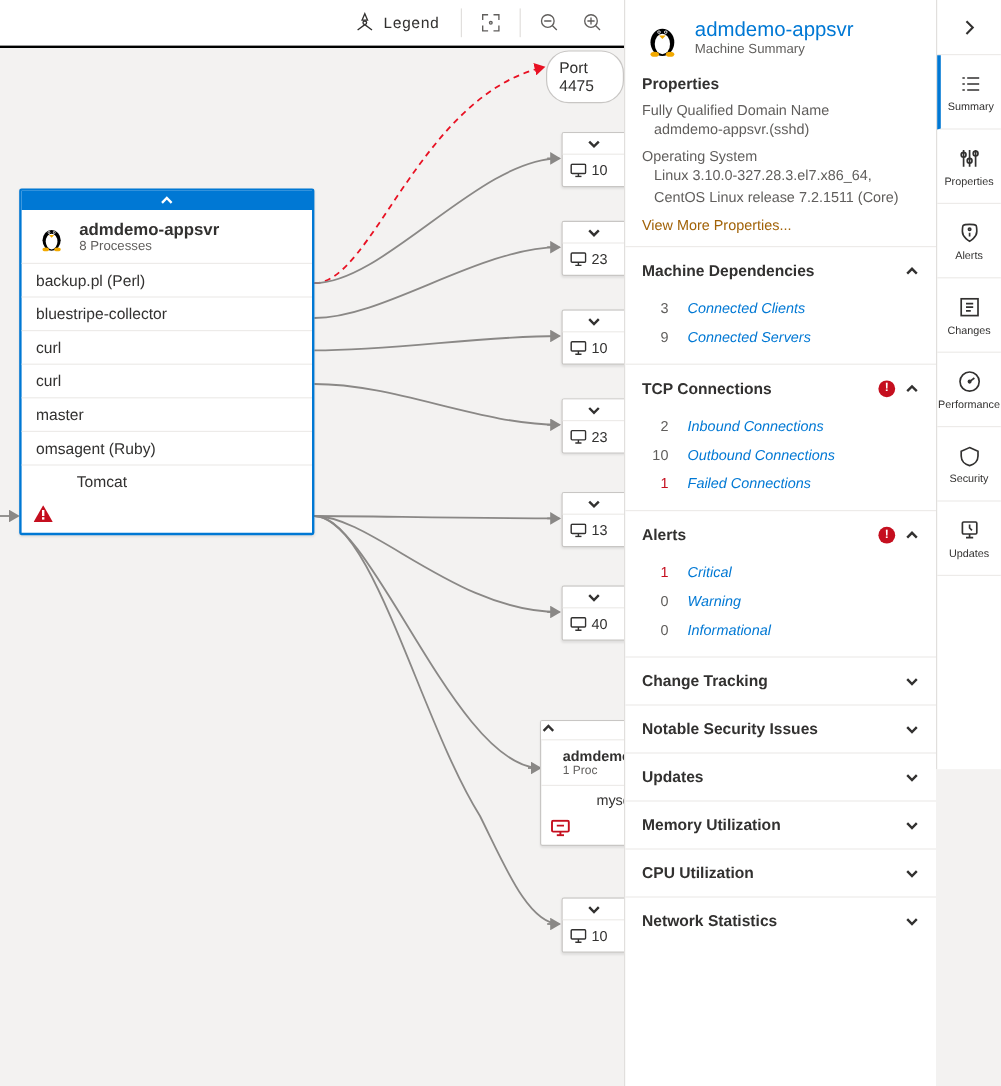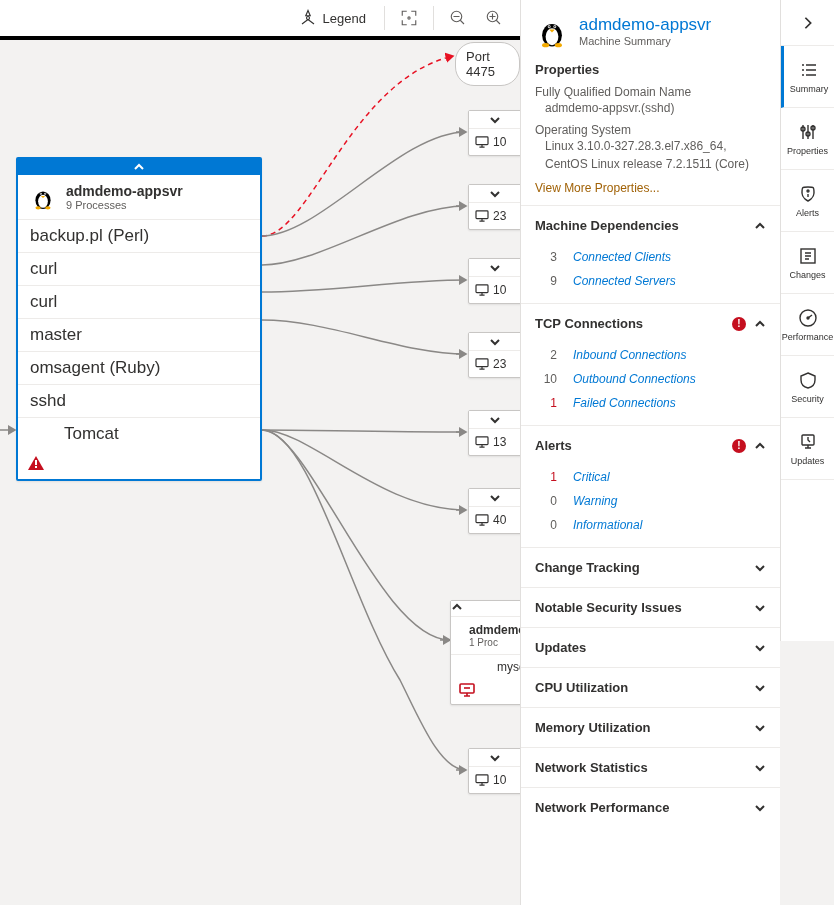--- a/index.html
+++ b/index.html
@@ -1,39 +1,39 @@
 <!DOCTYPE html>
 <html><head>
 <meta charset="utf-8">
 <style>
   * { box-sizing: border-box; margin: 0; padding: 0; }
   body { font-family: "Segoe UI", Arial, sans-serif; font-size: 13px; color: #323130; background: #f3f2f1; width: 834px; height: 905px; position: relative; overflow: hidden; }
   
-  .toolbar { position: absolute; left: 0; top: 0; width: 520px; height: 40px; background: #ffffff; border-bottom: 4px solid #000000; display: flex; align-items: center; justify-content: flex-end; padding-right: 10px; gap: 4px; }
+  .toolbar { position: absolute; left: 0; top: 0; width: 520px; height: 40px; background: #ffffff; border-bottom: 2px solid #000000; display: flex; align-items: center; justify-content: flex-end; padding-right: 10px; gap: 4px; font-family: Liberation Mono, monospace; }
   .toolbar .tb-btn { width: 32px; height: 32px; display: flex; align-items: center; justify-content: center; cursor: pointer; color: #605e5c; }
   .toolbar .tb-btn svg { width: 18px; height: 18px; stroke: currentColor; fill: none; stroke-width: 1.5; }
   .toolbar .legend { display: flex; align-items: center; gap: 6px; padding: 0 10px; height: 32px; cursor: pointer; color: #323130; }
   .toolbar .legend svg { width: 18px; height: 18px; stroke: currentColor; fill: none; stroke-width: 1.5; }
   .sep { width: 1px; height: 24px; background: #e1dfdd; margin: 0 4px; }
 
   
   .canvas { position: absolute; left: 0; top: 40px; width: 520px; height: 865px; background: #f3f2f1; }
   .canvas svg.edges { position: absolute; inset: 0; width: 100%; height: 100%; }
   .edge { stroke: #8a8886; stroke-width: 1.5; fill: none; }
   .edge-dashed { stroke: #e81123; stroke-dasharray: 5 4; }
 
   .node, .mini-node { position: absolute; background: #ffffff; border: 1px solid #c8c6c4; border-radius: 2px; box-shadow: 0 1px 2px rgba(0,0,0,.08); }
   .node.selected { border: 2px solid #0078d4; }
   .node .node-collapse { height: 16px; background: #0078d4; display: flex; align-items: center; justify-content: center; cursor: pointer; }
   .node .node-head { display: flex; align-items: center; gap: 10px; padding: 8px 12px; }
   .node .node-head .penguin { width: 26px; height: 26px; }
   .node .node-title { font-size: 14px; font-weight: 600; color: #323130; }
   .node .node-sub { font-size: 11px; color: #605e5c; }
   .node ul { list-style: none; border-top: 1px solid #edebe9; }
-  .node ul li { padding: 6px 12px; border-bottom: 1px solid #edebe9; font-size: 17px; color: #323130; cursor: pointer; }
+  .node ul li { padding: 6px 12px; border-bottom: 1px solid #edebe9; font-size: 13px; color: #323130; cursor: pointer; }
   .node ul li:last-child { border-bottom: none; padding-left: 46px; }
   .node .alert-tri { padding: 6px 10px; }
   .tri { width: 16px; height: 14px; fill: #c50f1f; }
 
   .mini-node { width: 54px; }
   .mini-node .mn-bar { height: 18px; background: #ffffff; border-bottom: 1px solid #edebe9; display:flex; align-items:center; justify-content:center; cursor:pointer;}
   .mini-node .mn-body { height: 26px; display: flex; align-items: center; padding: 0 6px; gap: 4px; }
   .mini-node .mn-label { font-size: 12px; color: #323130; }
   .mon { width: 14px; height: 12px; stroke: #323130; fill:none; stroke-width:1.4;}
   .chev { width: 12px; height: 12px; stroke: #323130; fill:none; stroke-width:2;}
@@ -159,30 +159,30 @@
           <circle cx="20" cy="18" r="2" fill="#fff"></circle>
           <circle cx="28" cy="18" r="2" fill="#fff"></circle>
           <circle cx="20" cy="18" r="1" fill="#000"></circle>
           <circle cx="28" cy="18" r="1" fill="#000"></circle>
           <path d="M20 22 L24 26 L28 22 Z" fill="#f2a900"></path>
           <ellipse cx="15" cy="44" rx="5" ry="3" fill="#f2a900"></ellipse>
           <ellipse cx="33" cy="44" rx="5" ry="3" fill="#f2a900"></ellipse>
         </svg>
       <div>
         <div class="node-title">admdemo-appsvr</div>
-        <div class="node-sub">9 Processes</div>
+        <div class="node-sub">8 Processes</div>
       </div>
     </div>
     <ul id="proc-list">
         <li>backup.pl (Perl)</li>
+        <li>bluestripe-collector</li>
         <li>curl</li>
         <li>curl</li>
         <li>master</li>
         <li>omsagent (Ruby)</li>
-        <li>sshd</li>
         <li>Tomcat</li>
       </ul>
     <div class="alert-tri">
       <svg class="tri" viewBox="0 0 16 14">
           <path d="M8 0 L16 14 L0 14 Z"></path>
           <rect x="7" y="4" width="2" height="5" fill="#fff"></rect>
           <rect x="7" y="10" width="2" height="2" fill="#fff"></rect>
         </svg>
     </div>
   </div>
@@ -444,58 +444,48 @@
           <h5>Updates</h5>
           <div class="right">
             <svg class="chev" viewBox="0 0 12 12">
               <path d="M2 4 L6 8 L10 4"></path>
             </svg>
           </div>
         </div>
       </div>
       <div class="section">
         <div class="section-head">
-          <h5>CPU Utilization</h5>
+          <h5>Memory Utilization</h5>
           <div class="right">
             <svg class="chev" viewBox="0 0 12 12">
               <path d="M2 4 L6 8 L10 4"></path>
             </svg>
           </div>
         </div>
       </div>
       <div class="section">
         <div class="section-head">
-          <h5>Memory Utilization</h5>
+          <h5>CPU Utilization</h5>
           <div class="right">
             <svg class="chev" viewBox="0 0 12 12">
               <path d="M2 4 L6 8 L10 4"></path>
             </svg>
           </div>
         </div>
       </div>
       <div class="section">
         <div class="section-head">
           <h5>Network Statistics</h5>
           <div class="right">
             <svg class="chev" viewBox="0 0 12 12">
               <path d="M2 4 L6 8 L10 4"></path>
             </svg>
           </div>
         </div>
       </div>
-      <div class="section">
-        <div class="section-head">
-          <h5>Network Performance</h5>
-          <div class="right">
-            <svg class="chev" viewBox="0 0 12 12">
-              <path d="M2 4 L6 8 L10 4"></path>
-            </svg>
-          </div>
-        </div>
-      </div>
     </div>
 </div>
 
 <div class="rail">
   <div class="chev-btn">
     <svg viewBox="0 0 16 16" style="width:14px;height:14px;stroke:#323130;fill:none;stroke-width:2">
         <path d="M5 2 L11 8 L5 14"></path>
       </svg>
   </div>
   <div id="rail-items">

